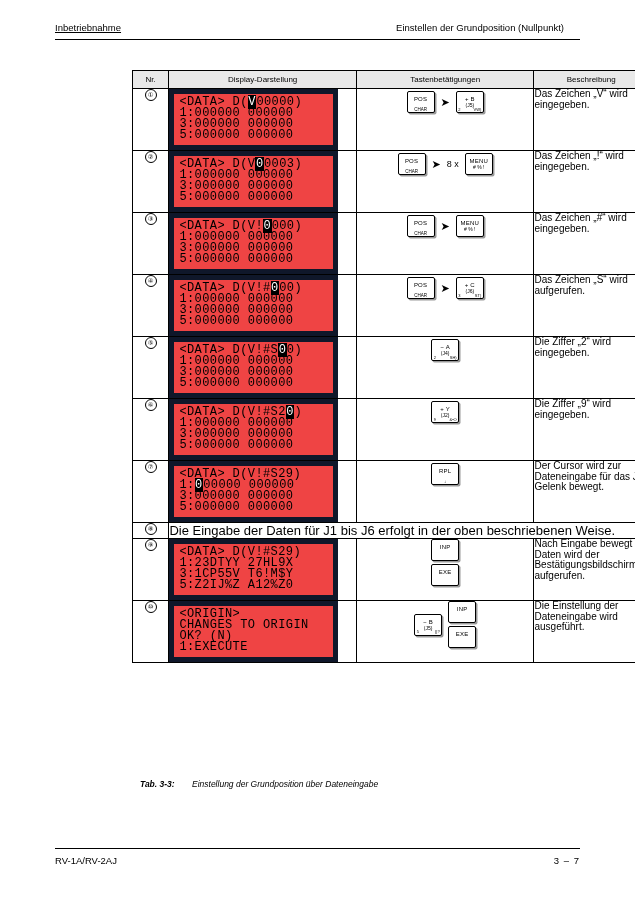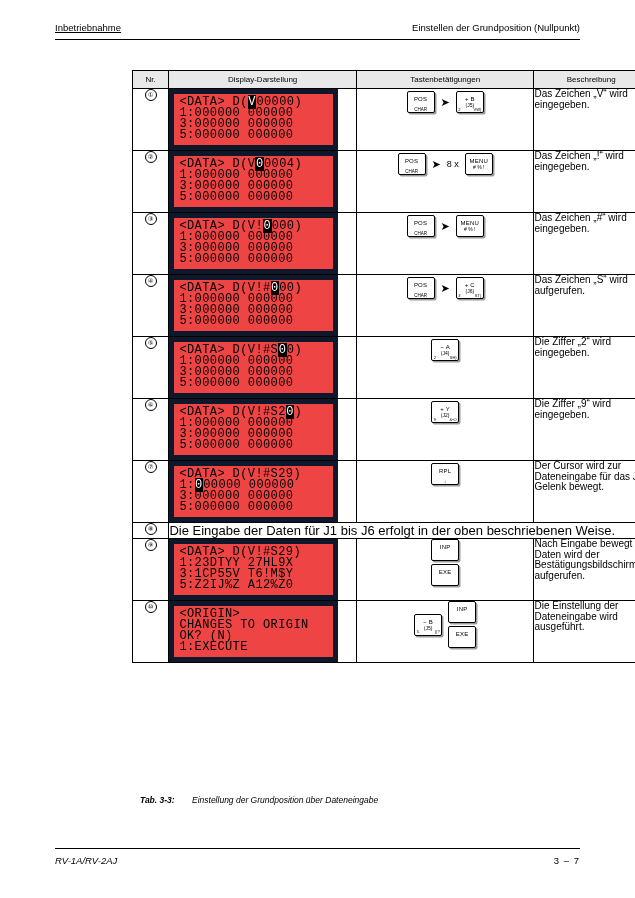--- a/index.html
+++ b/index.html
@@ -12,33 +12,33 @@
     overflow:hidden;
   }
   .page{position:absolute;left:0;top:0;width:635px;height:898px;}
 
   
   .header{
     position:absolute;left:55px;top:22px;width:525px;
     font-size:9.5px;
   }
   .header .left{position:absolute;left:0;top:0;text-decoration:underline;}
-  .header .right{position:absolute;right:0;top:0;}
+  .header .right{position:absolute;right:16px;top:0;}
   .header-rule{
     position:absolute;left:55px;top:39px;width:525px;height:1px;background:#000;
   }
 
   
   .footer-rule{
     position:absolute;left:55px;top:848px;width:525px;height:1px;background:#000;
   }
   .footer{
     position:absolute;left:55px;top:855px;width:525px;font-size:9.5px;
   }
-  .footer .left{position:absolute;left:0;top:0;font-style:italic;}
+  .footer .left{position:absolute;left:0;top:0;}
   .footer .right{position:absolute;right:0;top:0;letter-spacing:1px;text-align:right;}
 
   
   .tbl{
     position:absolute;left:132px;top:70px;width:517px;
     border-collapse:collapse;
     font-size:7.5px;
   }
   .tbl td,.tbl th{
     border:1px solid #000;
@@ -137,21 +137,21 @@
     margin-left:44px;
   }
 
   .fullrow{
     padding:4px 4px 4px 6px;
     font-size:13px;
   }
 
   
   .caption{
-    position:absolute;left:140px;top:795px;
+    position:absolute;left:140px;top:779px;
     font-size:8.5px;
   }
   .caption .capttl{display:inline-block;width:52px;font-weight:bold;font-style:italic;}
   .caption .captxt{font-style:italic;}
 </style>
 </head>
 <body>
 
 <div class="page">
 
@@ -201,21 +201,21 @@
         </td>
         <td class="desccell">Das Zeichen „V“ wird eingegeben.</td>
       </tr>
 
       <tr>
         <td class="nrcell">
           <span class="circ">②</span>
         </td>
         <td class="dispcell">
           <div class="lcd">
-            <div><span>&lt;DATA&gt; D(V</span><span class="inv">0</span><span>0004)</span></div>
+            <div><span>&lt;DATA&gt; D(V</span><span class="inv">0</span><span>0003)</span></div>
             <div>1:000000  000000</div>
             <div>3:000000  000000</div>
             <div>5:000000  000000</div>
           </div>
         </td>
         <td class="keycell">
           <div class="keyrow">
             <div class="key">
               <span class="k-main">POS</span>
               <span class="k-bc">CHAR</span>

